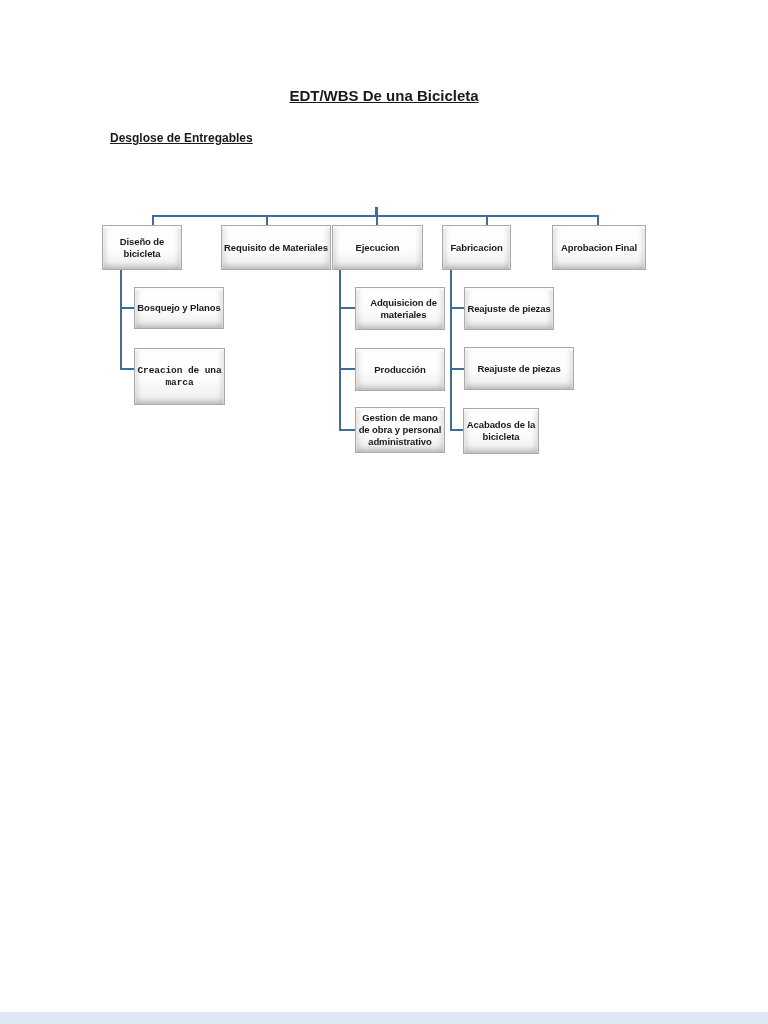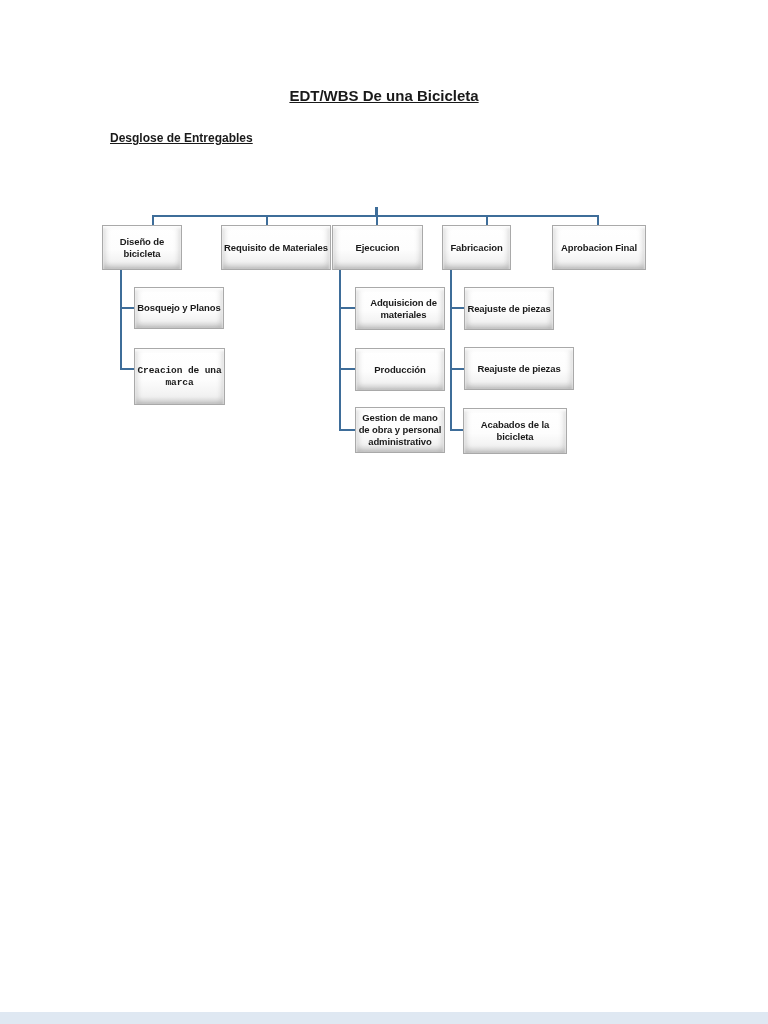--- a/index.html
+++ b/index.html
@@ -86,16 +86,16 @@
 
   <div class="node" style="left:134px;top:287px;width:90px;height:42px;">Bosquejo y Planos</div>
   <div class="node" style="left:134px;top:348px;width:91px;height:57px;font-family:Liberation Mono, monospace;">Creacion de  una marca</div>
 
   <div class="node" style="left:355px;top:287px;width:90px;height:43px;padding-left:8px;">Adquisicion de materiales</div>
   <div class="node" style="left:355px;top:348px;width:90px;height:43px;">Producción</div>
   <div class="node" style="left:355px;top:407px;width:90px;height:46px;">Gestion de mano de obra y personal administrativo</div>
 
   <div class="node" style="left:464px;top:287px;width:90px;height:43px;">Reajuste de piezas</div>
   <div class="node" style="left:464px;top:347px;width:110px;height:43px;">Reajuste de piezas</div>
-  <div class="node" style="left:463px;top:408px;width:104px;height:46px;text-align:center;">Acabados de la bicicleta</div>
+  <div class="node" style="left:463px;top:408px;width:76px;height:46px;text-align:center;">Acabados de la bicicleta</div>
 
   <div class="footer-bar"></div>
 </div>
 
 </body></html>

